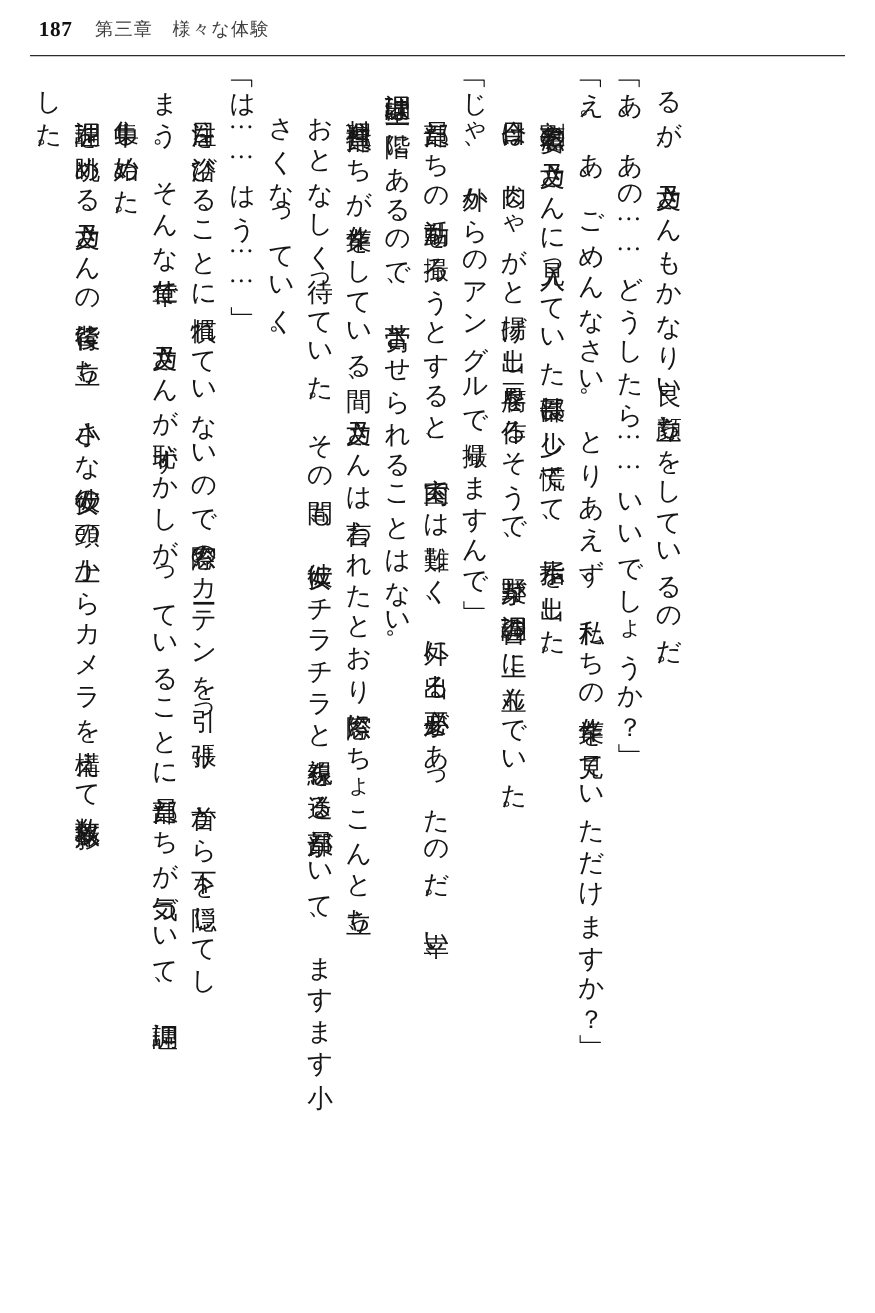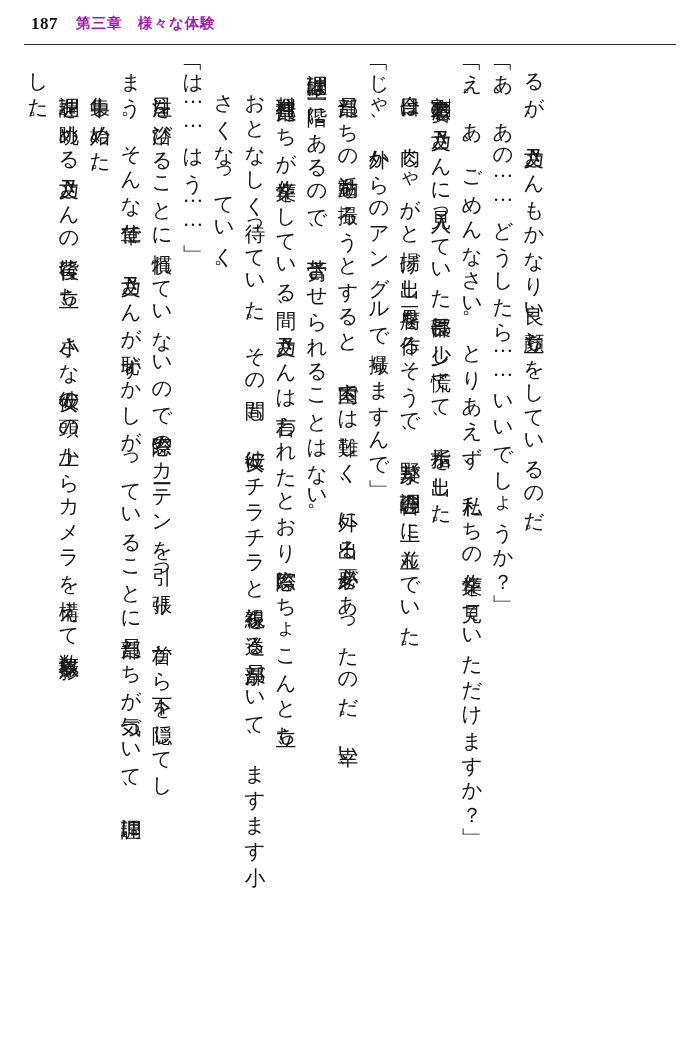--- a/index.html
+++ b/index.html
@@ -33,23 +33,22 @@
   }
   .page-number {
     font-size: 17px;
     font-weight: bold;
     letter-spacing: 0.5px;
     color: #111111;
   }
   .chapter-title {
     font-size: 14.5px;
     margin-left: 18px;
-    color: #a21caf;
+    color: #404040;
     letter-spacing: 1px;
-    font-weight: bold;
   }
   .rule {
     position: absolute;
     top: 44px;
     left: 24px;
     width: 652px;
     height: 1px;
     background: #2b2b2b;
   }
   

